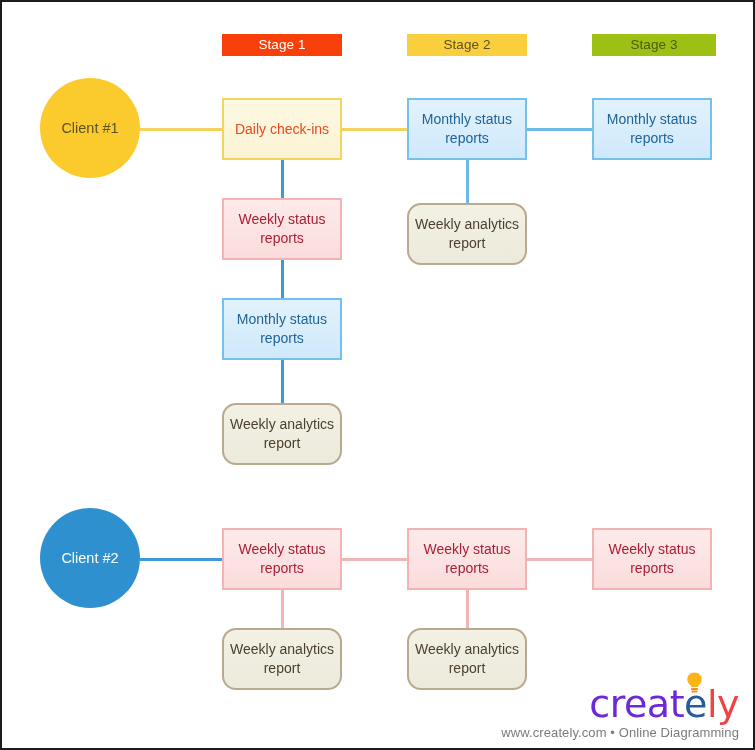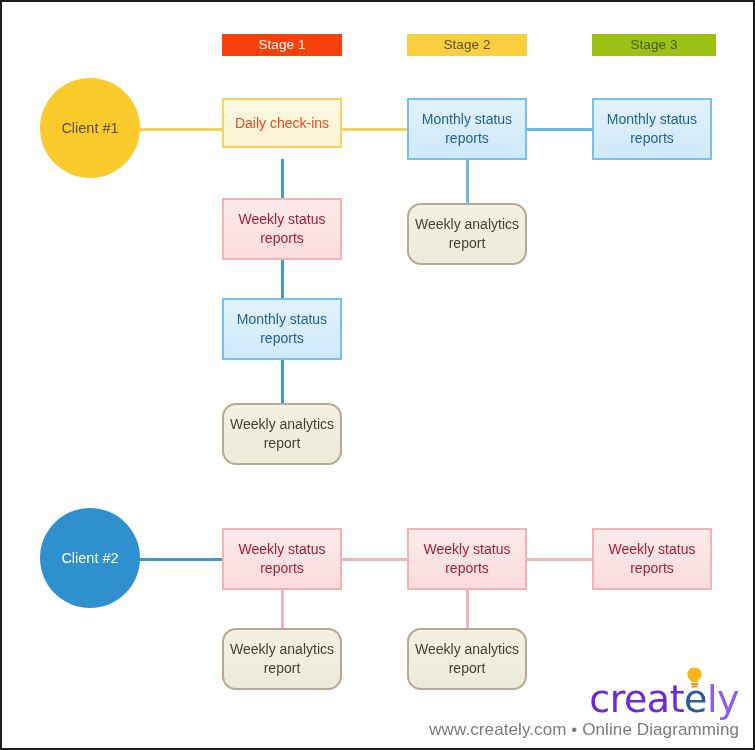--- a/index.html
+++ b/index.html
@@ -88,30 +88,30 @@
     position: relative;
     font-size: 38px;
     line-height: 40px;
     letter-spacing: -0.5px;
     font-family: "DejaVu Sans", sans-serif;
     font-weight: 400;
     white-space: nowrap;
   }
   .logo-creat { color: #6d28d9; margin-left: 16px; }
   .logo-e { color: #2a5c9a; }
-  .logo-ly { color: #8b5cf6; }
+  .logo-ly { color: #ef4444; }
   .bulb {
     position: absolute;
     right: 36px;
     top: -12px;
     width: 17px;
     height: 22px;
   }
   .tagline {
-    font-size: 17px;
+    font-size: 13px;
     color: #7b7b7b;
     letter-spacing: .1px;
     margin-top: 1px;
     white-space: nowrap;
     font-family: "Liberation Sans", sans-serif;
   }
 </style>
 </head>
 <body>
 
@@ -137,21 +137,21 @@
       <div class="stage-chip" style="left: 405px; top: 32px; width: 120px; background: rgb(249, 207, 61); color: rgb(94, 81, 38);">Stage 2</div>
       <div class="stage-chip" style="left: 590px; top: 32px; width: 124px; background: rgb(157, 192, 20); color: rgb(74, 93, 16);">Stage 3</div>
     </div>
 
   <div id="client-layer">
       <div class="client-circle" style="left: 38px; top: 76px; width: 100px; height: 100px; background: rgb(251, 203, 46); color: rgb(93, 81, 38);">Client #1</div>
       <div class="client-circle" style="left: 38px; top: 506px; width: 100px; height: 100px; background: rgb(47, 144, 207); color: rgb(255, 255, 255);">Client #2</div>
     </div>
 
   <div id="node-layer">
-      <div class="node n-yellow" style="left: 220px; top: 96px; width: 120px; height: 50px;">
+      <div class="node n-yellow" style="left: 220px; top: 96px; width: 120px; height: 62px;">
         <span>Daily check-ins</span>
       </div>
       <div class="node n-blue" style="left: 405px; top: 96px; width: 120px; height: 62px;">
         <span>Monthly status reports</span>
       </div>
       <div class="node n-blue" style="left: 590px; top: 96px; width: 120px; height: 62px;">
         <span>Monthly status reports</span>
       </div>
       <div class="node n-pink" style="left: 220px; top: 196px; width: 120px; height: 62px;">
         <span>Weekly status reports</span>

